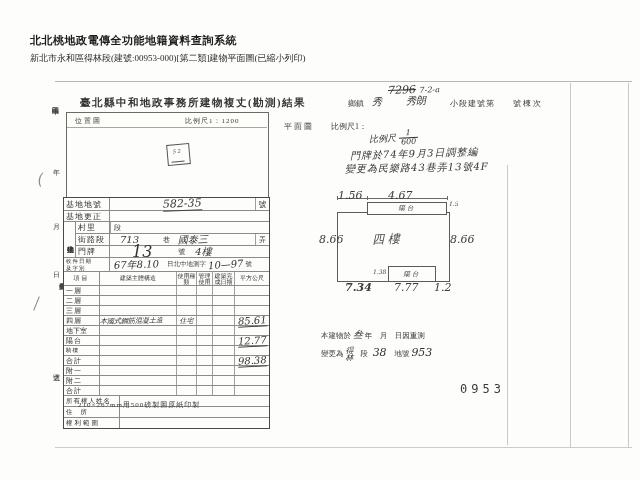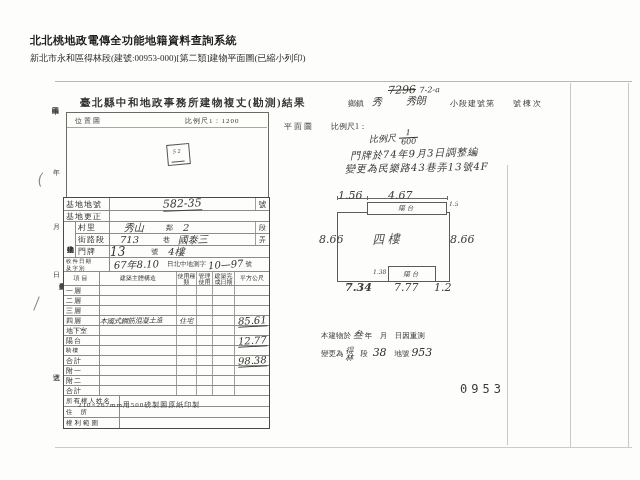--- a/index.html
+++ b/index.html
@@ -164,40 +164,35 @@
     <div class="tr" style="height:10px;">
       <div class="lbl" style="width:46px;">基地更正</div>
       <div class="flx"></div>
     </div>
 
     <div style="display:flex;border-bottom:1px solid rgba(45,45,40,.55);">
       <div class="groupcol vtext" style="height:auto;align-self:stretch;">建物坐落</div>
       <div style="flex:1;">
         <div class="tr" style="height:11px;">
           <div class="lbl" style="width:34px;">村里</div>
-          <div class="flx">
-            <span class="hw" style="font-size:10px;margin-left:14px;">秀山</span>
-            <span class="printed xs" style="margin-left:22px;">鄰</span>
-            <span class="hw" style="font-size:10px;margin-left:10px;">2</span>
-          </div>
           <div class="cell xs" style="width:14px;">段</div>
         </div>
         <div class="tr" style="height:11px;">
           <div class="lbl" style="width:34px;">街路段</div>
           <div class="flx">
             <span class="hw" style="font-size:10px;margin-left:10px;">713</span>
             <span class="printed xs" style="margin-left:24px;">巷</span>
             <span class="hw" style="font-size:10px;margin-left:8px;transform:rotate(-2deg);">國泰三</span>
           </div>
           <div class="cell xs" style="width:14px;">弄</div>
         </div>
         <div class="tr" style="height:11px;border-bottom:none;">
           <div class="lbl" style="width:34px;">門牌</div>
           <div class="flx">
-            <span class="hw" style="font-size:12px;">13</span>
+            <span class="hw" style="font-size:16px;margin-left:22px;">13</span>
             <span class="printed xs" style="margin-left:26px;">號</span>
             <span class="hw" style="font-size:10px;margin-left:10px;">4樓</span>
           </div>
           <div class="cell xs" style="width:14px;border-left:none;"></div>
         </div>
       </div>
     </div>
 
     <div class="tr" style="height:13px;">
       <div class="lbl" style="width:46px;flex-direction:column;justify-content:center;align-items:flex-start;font-size:5.5px;line-height:1.1;">

